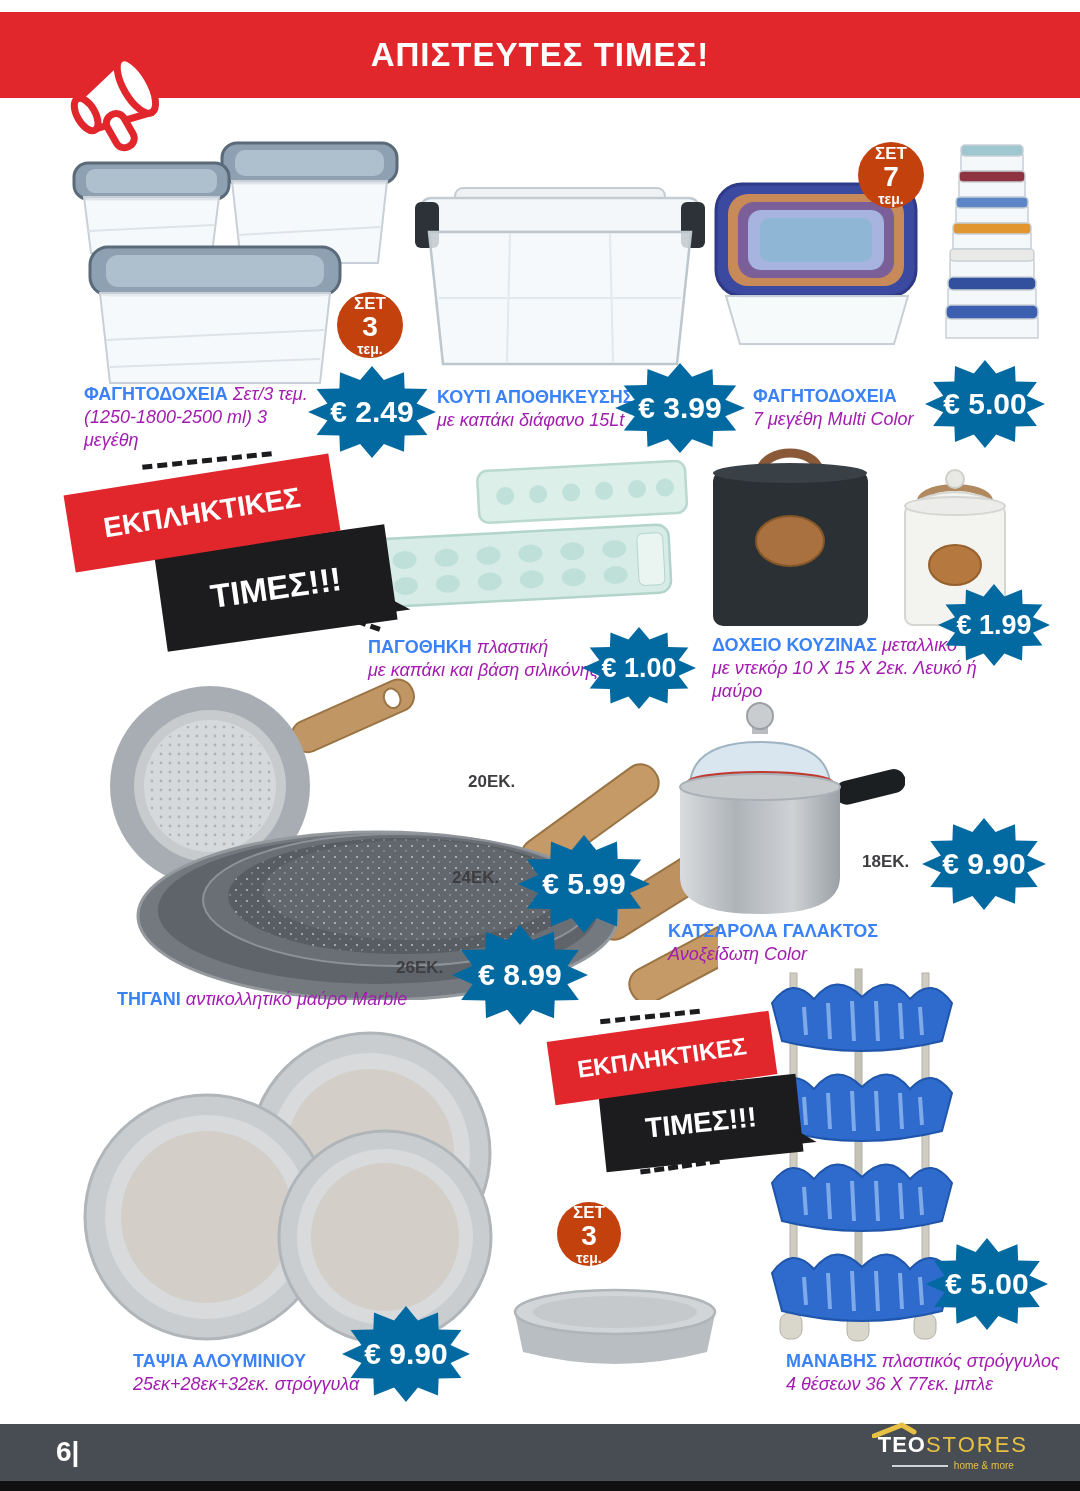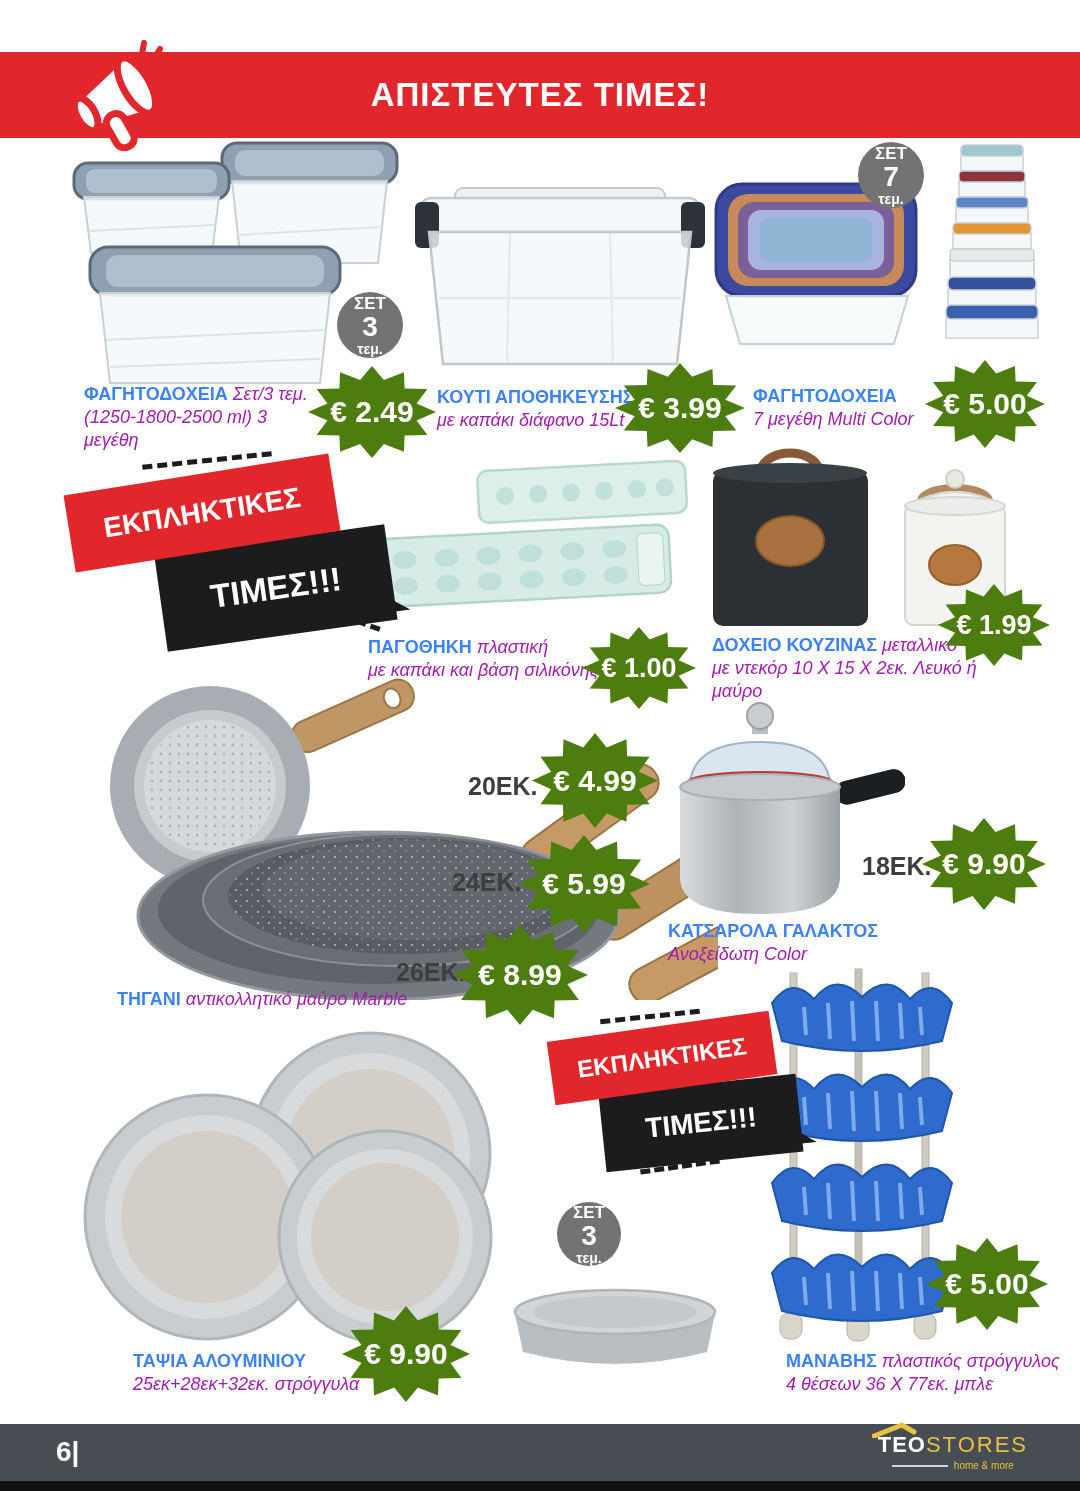--- a/index.html
+++ b/index.html
@@ -1,41 +1,41 @@
 <!DOCTYPE html>
 <html><head>
 <meta charset="utf-8">
 <style>
   html,body{margin:0;padding:0;background:#e9e9e9;}
   #page{position:relative;width:1080px;height:1491px;margin:0 auto;background:#ffffff;
         font-family:"Liberation Sans", sans-serif;overflow:hidden;}
   
   .top-banner{position:absolute;left:0;top:12px;width:1080px;height:86px;background:#e1262c;
-              display:flex;align-items:center;justify-content:center;margin-top:40px;}
+              display:flex;align-items:center;justify-content:center;}
   .top-banner-title{color:#fff;font-size:33px;font-weight:bold;letter-spacing:1px;}
   .megaphone{position:absolute;left:48px;top:34px;width:130px;height:135px;z-index:5;}
   
   .ptext{position:absolute;font-size:18px;line-height:23px;color:#57585c;}
   .pname{font-weight:bold;color:#3b82f6;}
   .pdesc{color:#a21caf;font-weight:normal;font-style:italic;}
   
-  .burst{position:absolute;background:#4d7c0f;display:flex;align-items:center;justify-content:center;
+  .burst{position:absolute;background:#0369a1;display:flex;align-items:center;justify-content:center;
          clip-path:polygon(100% 50%,84.8% 59.3%,93.3% 75%,75.5% 75.5%,75% 93.3%,59.3% 84.8%,50% 100%,
            40.7% 84.8%,25% 93.3%,24.5% 75.5%,6.7% 75%,15.2% 59.3%,0% 50%,15.2% 40.7%,6.7% 25%,
            24.5% 24.5%,25% 6.7%,40.7% 15.2%,50% 0%,59.3% 15.2%,75% 6.7%,75.5% 24.5%,93.3% 25%,84.8% 40.7%);}
   .burst span{color:#fff;font-weight:bold;font-size:30px;white-space:nowrap;}
   .burst.small span{font-size:27px;}
   
-  .setbadge{position:absolute;border-radius:50%;background:#737373;color:#fff;text-align:center;
+  .setbadge{position:absolute;border-radius:50%;background:#c2410c;color:#fff;text-align:center;
             display:flex;flex-direction:column;align-items:center;justify-content:center;line-height:1;}
   .setbadge .b1{font-size:17px;font-weight:bold;}
   .setbadge .b2{font-size:28px;font-weight:bold;margin:1px 0;}
   .setbadge .b3{font-size:14px;font-weight:bold;}
   
-  .sizelabel{position:absolute;font-size:25px;font-weight:bold;color:#3e3e41;}
+  .sizelabel{position:absolute;font-size:17px;font-weight:bold;color:#3e3e41;}
   
   .promo{position:absolute;}
   .promo .pr-red{position:absolute;background:#e1262c;display:flex;align-items:center;justify-content:center;
                  color:#fff;font-weight:bold;z-index:3;}
   .promo .pr-black{position:absolute;background:#1c1c1e;display:flex;align-items:center;justify-content:center;
                  color:#fff;font-weight:bold;z-index:2;}
   .promo .pr-black:after{content:"";position:absolute;right:-14px;bottom:8px;width:0;height:0;
                  border-left:22px solid #1c1c1e;border-top:16px solid transparent;}
   .dash{position:absolute;border-top:5px dashed #1c1c1e;z-index:1;}
   
@@ -252,23 +252,20 @@
       </g>
     <ellipse cx="320" cy="238" rx="240" ry="84" fill="#74797f" stroke="#94999e" stroke-width="3"></ellipse>
     <ellipse cx="320" cy="232" rx="220" ry="74" fill="#5f646a"></ellipse>
     <ellipse cx="340" cy="222" rx="195" ry="66" fill="#6a6f76" stroke="#8d9298" stroke-width="2"></ellipse>
     <ellipse cx="345" cy="218" rx="175" ry="58" fill="#585d63"></ellipse>
     <ellipse cx="345" cy="218" rx="175" ry="58" fill="url(#speck)"></ellipse>
     <ellipse cx="355" cy="212" rx="150" ry="50" fill="#62676e"></ellipse>
     <ellipse cx="355" cy="212" rx="150" ry="50" fill="url(#speck)"></ellipse>
   </svg>
   <span class="sizelabel" style="left:468px;top:772px">20ΕΚ.</span>
-  <div class="burst" style="left:532px;top:733px;width:126px;height:95px">
-    <span>€ 4.99</span>
-  </div>
   <span class="sizelabel" style="left:452px;top:868px">24ΕΚ.</span>
   <div class="burst" style="left:518px;top:835px;width:132px;height:98px">
     <span>€ 5.99</span>
   </div>
   <span class="sizelabel" style="left:396px;top:958px">26ΕΚ.</span>
   <div class="burst" style="left:452px;top:925px;width:136px;height:100px">
     <span>€ 8.99</span>
   </div>
   <div class="ptext" style="left:117px;top:988px;width:360px">
     <span class="pname">ΤΗΓΑΝΙ</span><span class="pdesc"> αντικολλητικό μαύρο Marble</span>

